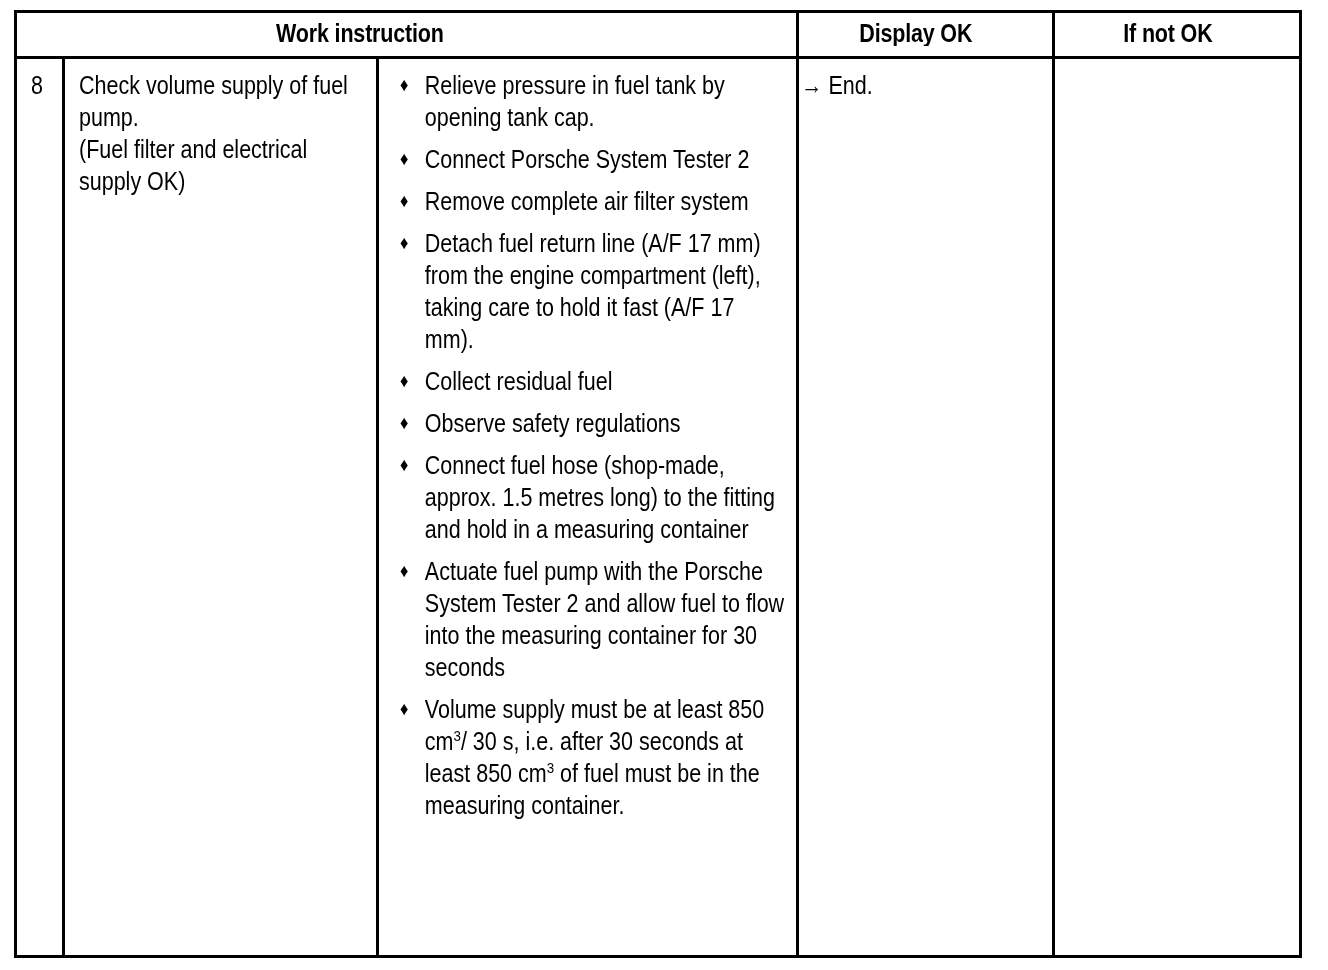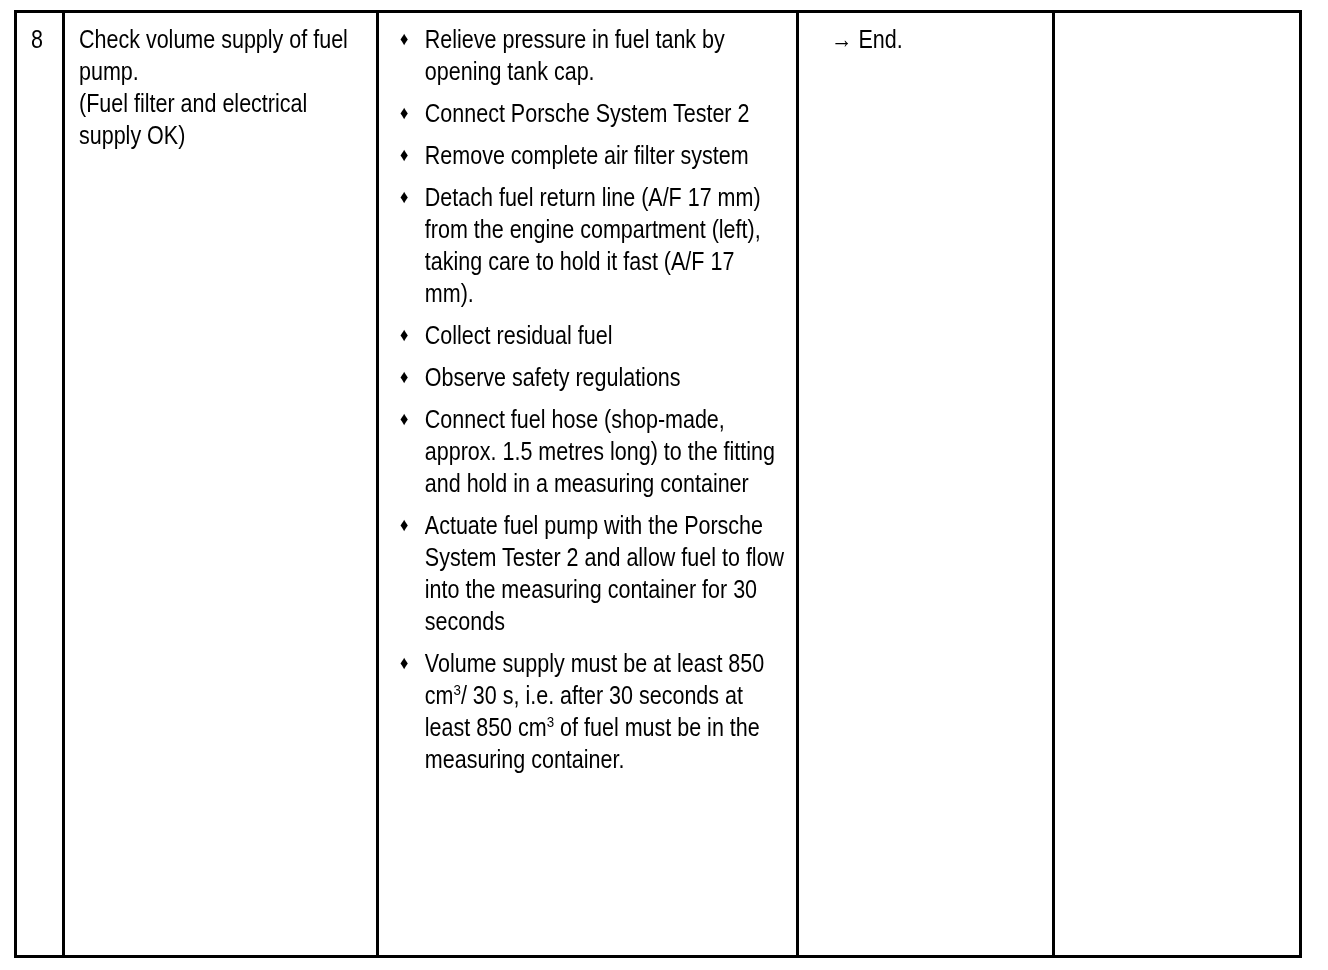--- a/index.html
+++ b/index.html
@@ -68,21 +68,21 @@
   .desc-cell  { width: 314px; }
   .steps-cell { width: 420px; }
   .ok-cell    { width: 256px; }
   .notok-cell { width: 247px; }
 
   .cell-inner {
     padding: 10px 10px 0 14px;
     overflow: hidden;
   }
   .cell-inner.steps { padding-left: 14px; }
-  .cell-inner.ok    { padding-left: 32px; }
+  .cell-inner.ok    { padding-left: 2px; }
 
   .body-text {
     font-size: 25px;
     line-height: 32px;
     font-stretch: condensed;
     transform: scaleX(0.86);
     transform-origin: left top;
     width: 116.3%;
   }
 
@@ -142,20 +142,37 @@
   <table class="wi-table">
     <colgroup>
       <col class="num-cell">
       <col class="desc-cell">
       <col class="steps-cell">
       <col class="ok-cell">
       <col class="notok-cell">
     </colgroup>
 
     <tbody>
+        <tr>
+      <th class="hdr" colspan="3">
+        <div class="hdr-cell-inner">
+          <div class="hdr-text">Work instruction</div>
+        </div>
+      </th>
+      <th class="hdr">
+        <div class="hdr-cell-inner">
+          <div class="hdr-text">Display OK</div>
+        </div>
+      </th>
+      <th class="hdr">
+        <div class="hdr-cell-inner">
+          <div class="hdr-text">If not OK</div>
+        </div>
+      </th>
+    </tr>
 
     <tr>
 
       <td>
         <div class="cell-inner">
           <div class="num-text">8</div>
         </div>
       </td>
 
       <td>

